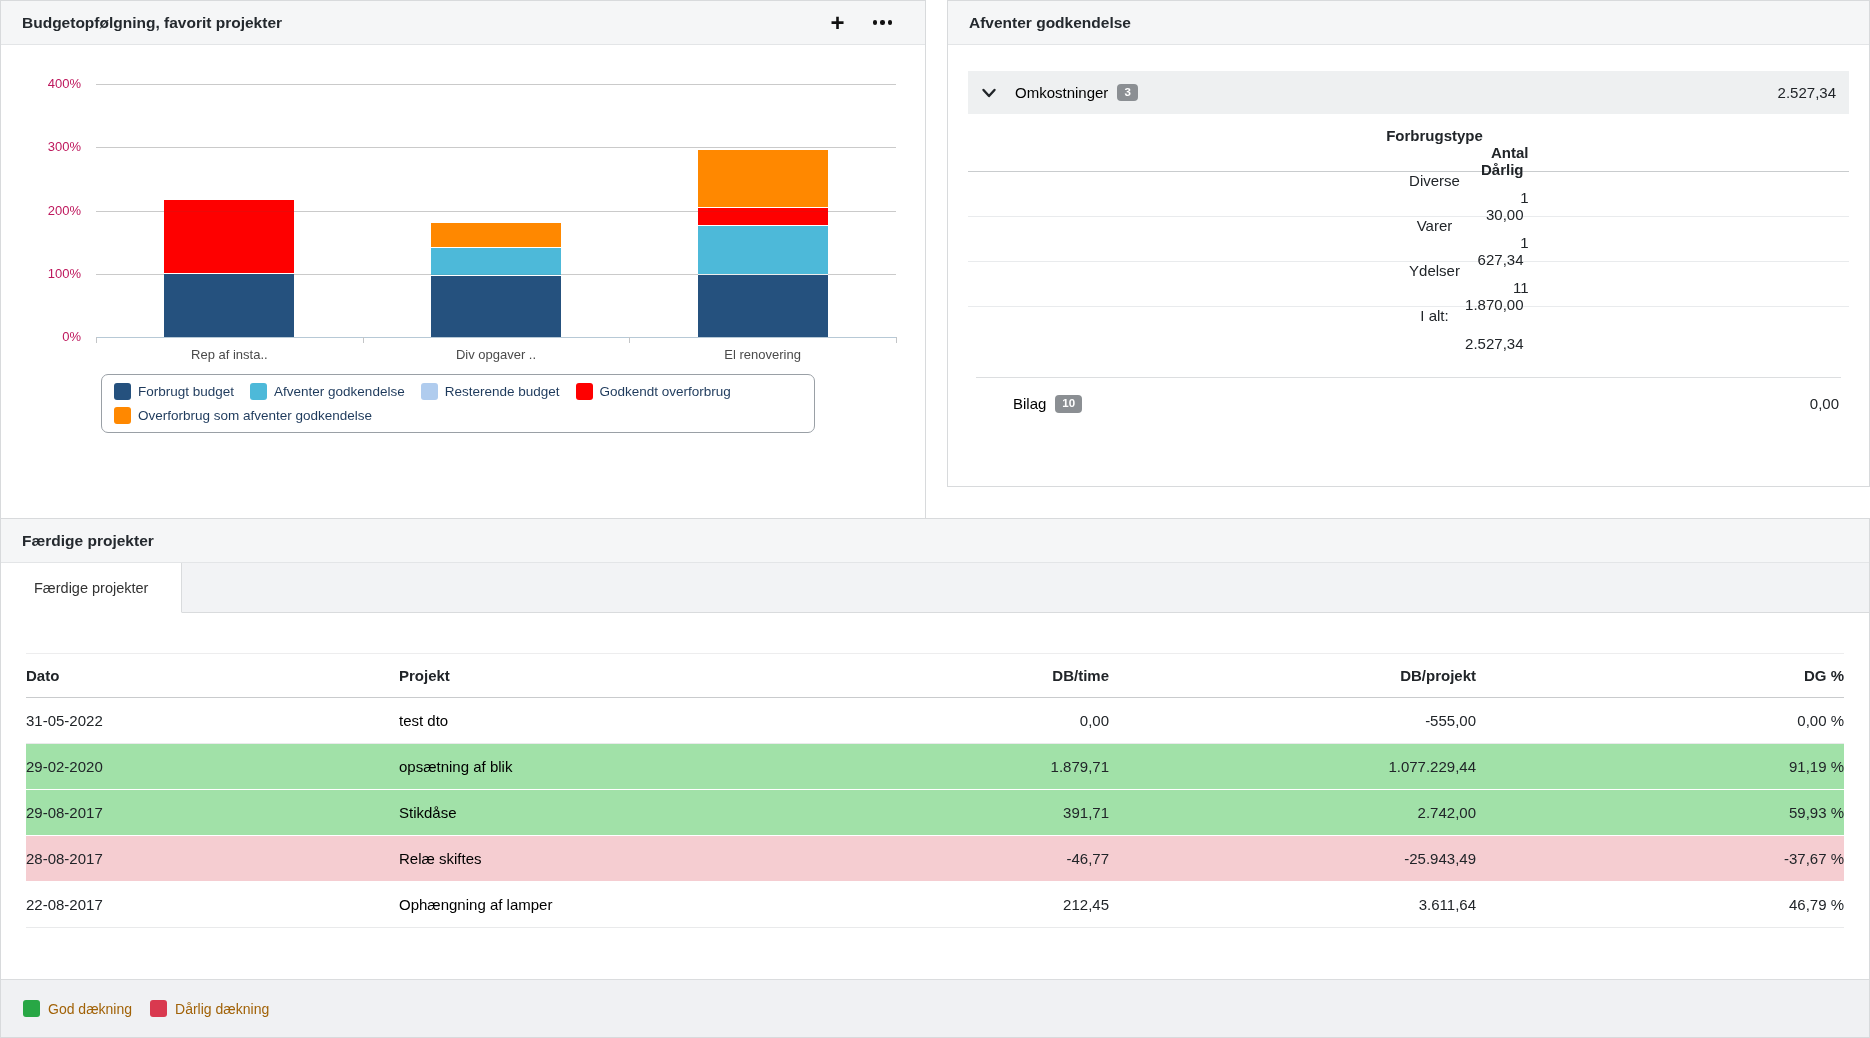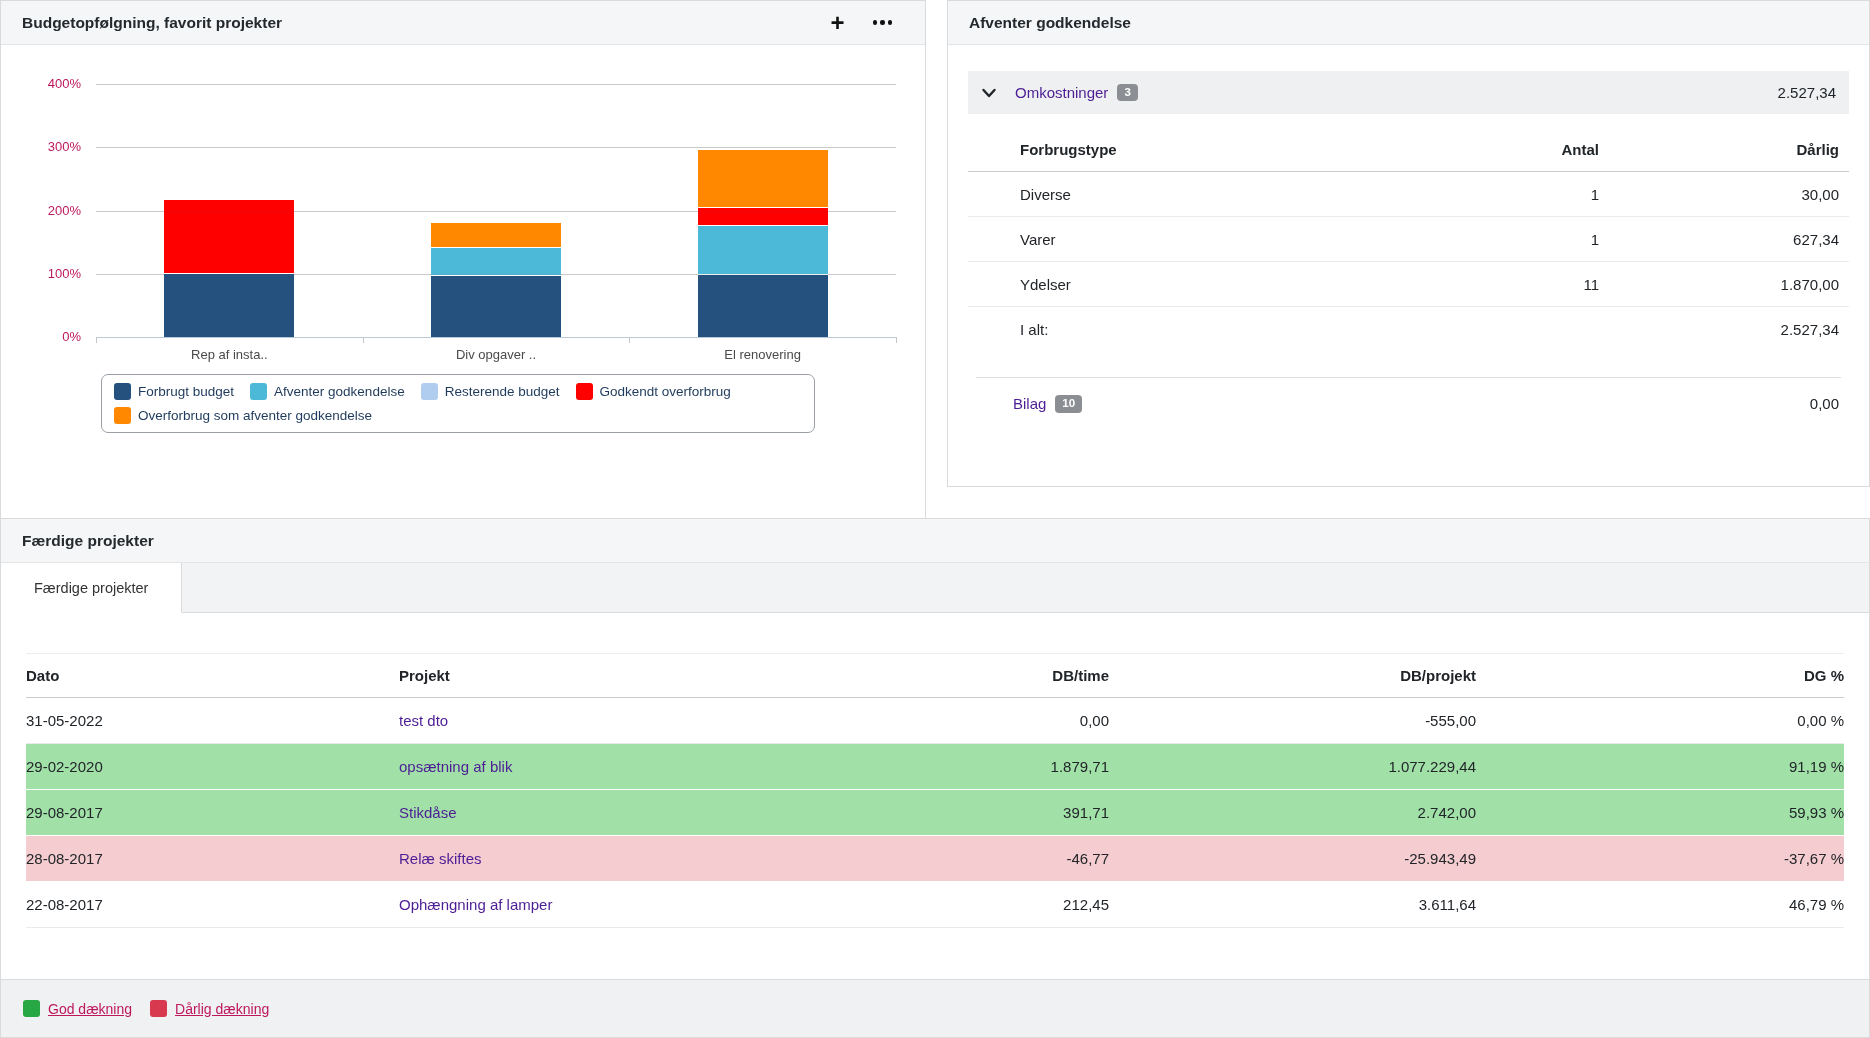--- a/index.html
+++ b/index.html
@@ -37,28 +37,28 @@
     border:1px solid #9aa0a6; border-radius:7px; padding:8px 12px;
     display:flex; flex-wrap:wrap; gap:7px 16px; font-size:13.5px; color:#1e3a5c;
   }
   .legend-item { display:flex; align-items:center; gap:7px; }
   .legend-sw, .sw { width:17px; height:17px; border-radius:3px; flex:0 0 auto; }
   
   .approval-panel { flex:1; height:487px; }
   .approval-body { padding:26px 20px 0 20px; }
   .group-strip { height:43px; background:#eef0f1; display:flex; align-items:center; padding:0 13px; }
   .chev { display:flex; align-items:center; cursor:pointer; margin-right:18px; }
-  .link { color:#4c1d95; cursor:pointer; text-decoration:none; }
+  .link { color:#000000; cursor:pointer; text-decoration:none; }
   .badge {
     background:#8b8f93; color:#fff; font-size:11.5px; font-weight:700;
     border-radius:4px; padding:3px 7px; margin-left:9px; line-height:1;
   }
   .group-amount { margin-left:auto; }
   .ap-table { margin-top:13px; }
-  .ap-row { display:flex; align-items:center; height:45px; border-bottom:1px solid #e9ebed; }
+  .ap-row { display:flex; align-items:center; height:45px; border-bottom:1px solid #e9ebed;flex-direction:column; }
   .ap-row.header { font-weight:700; border-bottom:1px solid #c9ccce; }
   .ap-row.total { border-bottom:none; }
   .ap-c1 { flex:1; padding-left:52px; }
   .ap-c2 { width:240px; text-align:right; }
   .ap-c3 { width:250px; text-align:right; padding-right:10px; }
   .ap-divider { border-top:1px solid #dcdee0; margin:25px 8px 0 8px; }
   .bilag-row { display:flex; align-items:center; padding:17px 10px 0 45px; }
   
   .bottom-panel {
     position:absolute; top:518px; left:0; width:1870px; height:520px;
@@ -77,21 +77,21 @@
   .pt-row.good { background:#a1e1a8; border-bottom-color:#fff; }
   .pt-row.bad  { background:#f5cdd1; border-bottom-color:#fff; }
   .pt-c-dato { width:373px; }
   .pt-c-proj { flex:1; }
   .pt-c-t  { width:340px; text-align:right; }
   .pt-c-p  { width:367px; text-align:right; }
   .pt-c-dg { width:368px; text-align:right; }
   .footer-strip {
     position:absolute; left:0; right:0; bottom:0; height:58px;
     background:#f0f1f3; border-top:1px solid #dadcde;
-    display:flex; align-items:center; gap:18px; padding-left:22px; font-size:14px; color:#be185d;text-decoration:underline;
+    display:flex; align-items:center; gap:18px; padding-left:22px; font-size:14px; color:#a16207;
   }
   .status-item { display:flex; align-items:center; gap:8px; }
 </style>
 </head>
 <body>
 
 <div class="top-row">
 
   <div class="panel chart-panel">
     <div class="panel-header">

